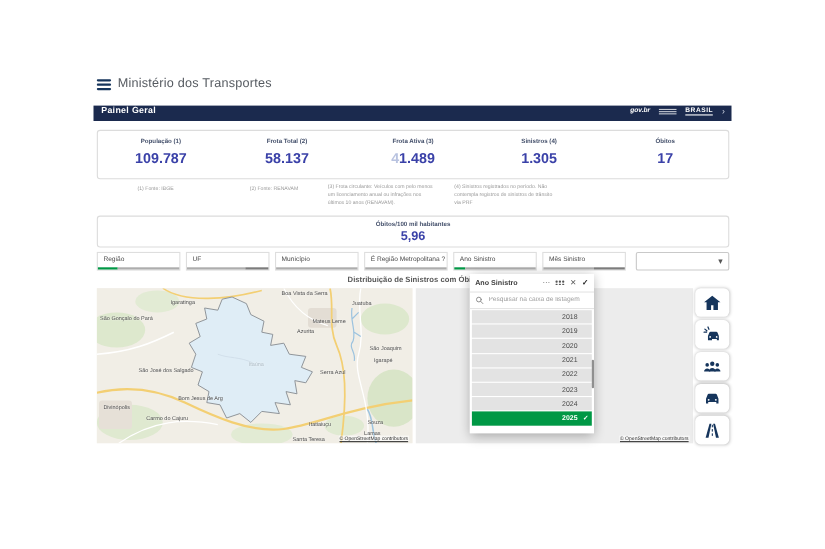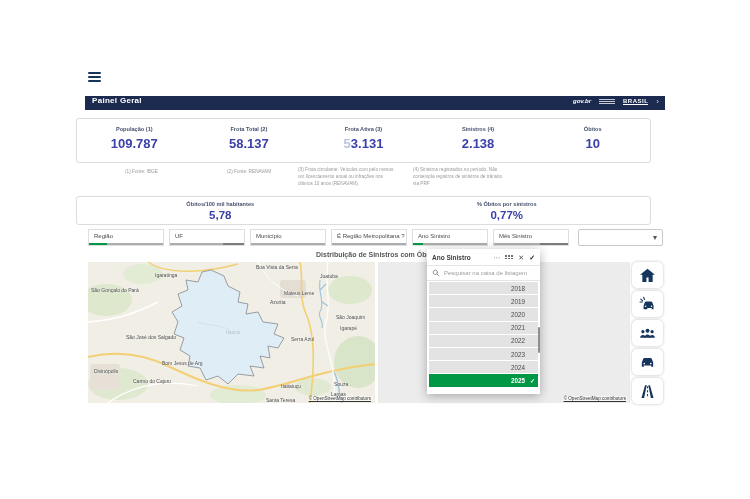--- a/index.html
+++ b/index.html
@@ -21,21 +21,21 @@
   .navbar { position:absolute; left:85px; top:96px; width:580px; height:14px; background:#1b2a4e; overflow:hidden; display:flex; align-items:center; }
   .navbar-title { color:#fff; font-size:8px; font-weight:bold; margin-left:7px; transform:translateY(-3px); letter-spacing:.3px; }
   .navbar-right { position:absolute; right:6px; top:0; height:14px; display:flex; align-items:center; gap:8px; }
   .brand-left { color:#fff; font-size:6px; font-style:italic; font-weight:bold; transform:translateY(-2px); }
   .brand-dashes { display:flex; flex-direction:column; gap:1px; transform:translateY(-2px); }
   .brand-dashes i { display:block; width:16px; height:1px; background:rgba(255,255,255,.75); }
   .brand-right { color:#fff; font-size:6px; font-weight:bold; letter-spacing:.5px; border-bottom:1px solid #fff; transform:translateY(-2px); }
   .navbar-chevron { color:#cfd6e4; font-size:8px; transform:translateY(-2px); }
 
   
-  .kpi-card { position:absolute; left:76px; width:575px; background:#fff; border:1px solid #dcdcdc; border-radius:3px; display:flex; }
+  .kpi-card { position:absolute; left:88px; width:575px; background:#fff; border:1px solid #dcdcdc; border-radius:3px; display:flex; }
   .kpi-card.primary { top:118px; height:45px; }
   .kpi-card.secondary { top:196px; height:29px; }
   .kpi-cell { flex:1; text-align:center; overflow:hidden; }
   .kpi-card.primary .kpi-label { margin-top:7px; font-size:5.6px; font-weight:bold; color:#44506b; }
   .kpi-card.primary .kpi-value { margin-top:4px; font-size:13px; font-weight:bold; color:#3a41a8; }
   .kpi-card.secondary .kpi-label { margin-top:4px; font-size:5.6px; font-weight:bold; color:#44506b; }
   .kpi-card.secondary .kpi-value { margin-top:2px; font-size:11.5px; font-weight:bold; color:#3a41a8; }
   .kpi-value.ghost-first::first-letter { color:#b9c3e0; }
 
   
@@ -93,20 +93,21 @@
 </head>
 <body>
 
 <div class="canvas">
 
   <div class="hamburger">
       <span></span>
       <span></span>
       <span></span>
     </div>
+  <div class="app-title">Ministério dos Transportes</div>
 
   <div class="navbar">
     <span class="navbar-title">Painel Geral</span>
     <div class="navbar-right">
       <span class="brand-left">gov.br</span>
       <span class="brand-dashes">
           <i></i>
           <i></i>
           <i></i>
         </span>
@@ -119,45 +120,41 @@
     <div class="kpi-cell">
       <div class="kpi-label">População (1)</div>
       <div class="kpi-value">109.787</div>
     </div>
     <div class="kpi-cell">
       <div class="kpi-label">Frota Total (2)</div>
       <div class="kpi-value">58.137</div>
     </div>
     <div class="kpi-cell">
       <div class="kpi-label">Frota Ativa (3)</div>
-      <div class="kpi-value ghost-first">53.131</div>
+      <div class="kpi-value ghost-first">41.489</div>
     </div>
     <div class="kpi-cell">
       <div class="kpi-label">Sinistros (4)</div>
-      <div class="kpi-value">2.138</div>
+      <div class="kpi-value">1.305</div>
     </div>
     <div class="kpi-cell">
       <div class="kpi-label">Óbitos</div>
-      <div class="kpi-value">10</div>
+      <div class="kpi-value">17</div>
     </div>
   </div>
 
   <div class="footnote fn1">(1) Fonte: IBGE</div>
   <div class="footnote fn2">(2) Fonte: RENAVAM</div>
   <div class="footnote fn3">(3) Frota circulante: Veículos com pelo menos um licenciamento anual ou infrações nos últimos 10 anos (RENAVAM).</div>
   <div class="footnote fn4">(4) Sinistros registrados no período. Não contempla registros de sinistros de trânsito via PRF</div>
 
   <div class="kpi-card secondary">
     <div class="kpi-cell">
       <div class="kpi-label">Óbitos/100 mil habitantes</div>
-      <div class="kpi-value">5,78</div>
-    </div>
-    <div class="kpi-cell">
-      <div class="kpi-label">% Óbitos por sinistros</div>
-      <div class="kpi-value">0,77%</div>
+      <div class="kpi-value">5,96</div>
     </div>
   </div>
 
   <div class="filter-box" style="left:88px">
     <div class="flabel">Região</div>
     <div class="filter-bar">
         <span class="seg-green" style="width:24%"></span>
         <span class="seg-gray" style="width:76%"></span>
       </div>
   </div>

